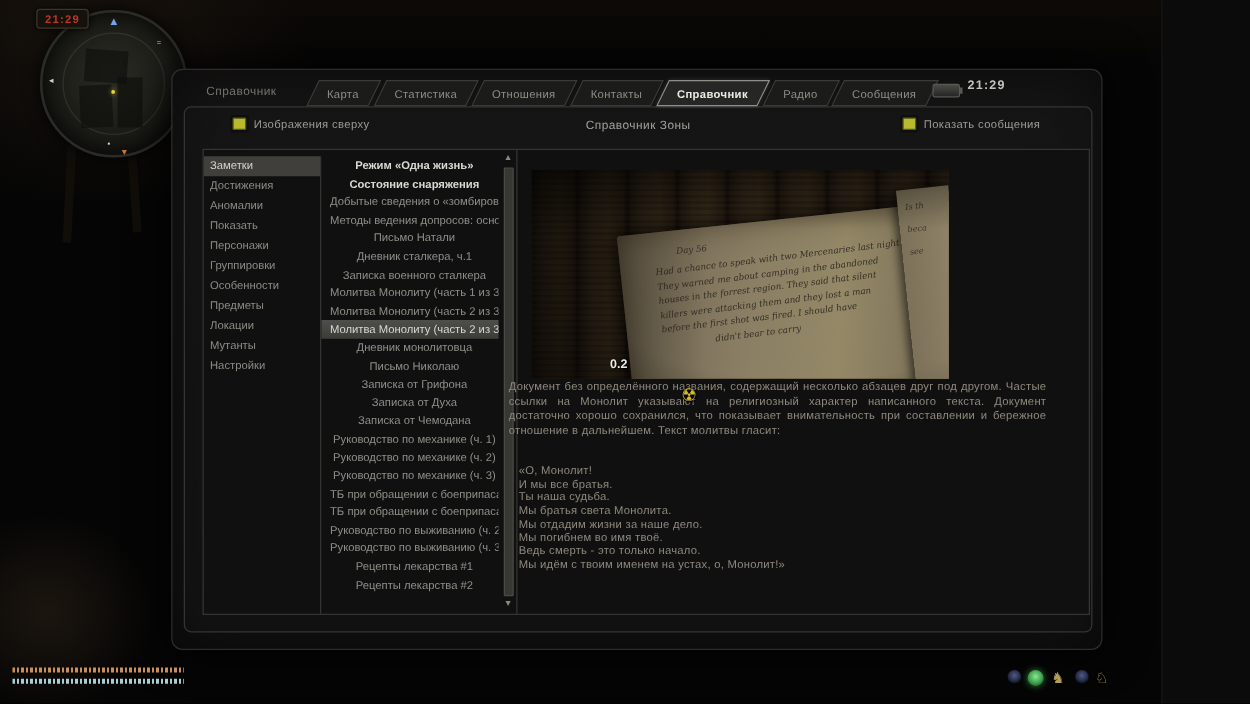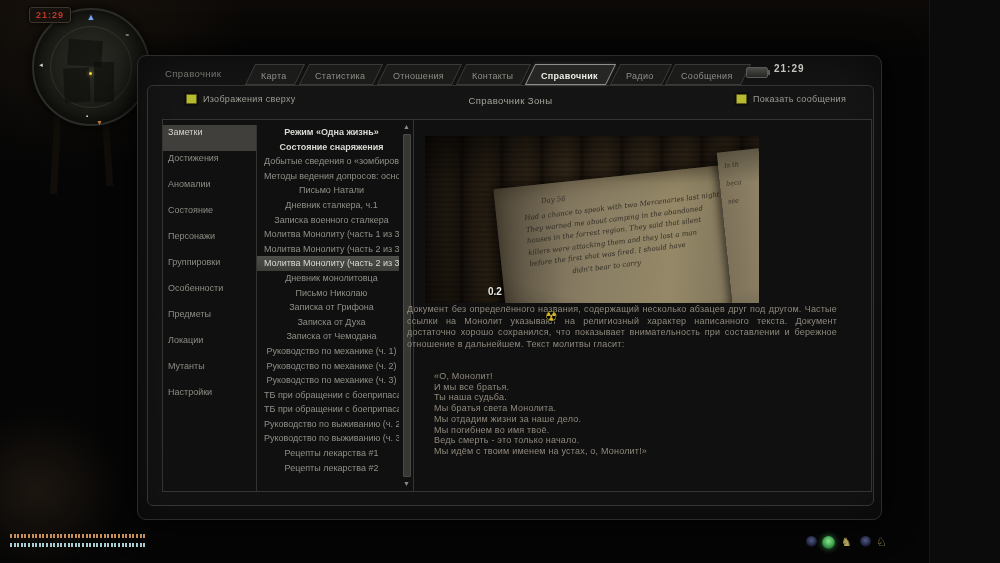--- a/index.html
+++ b/index.html
@@ -60,28 +60,28 @@
   .clock{position:absolute;left:636px;top:7px;font-size:10px;font-weight:bold;color:#c4c4be;letter-spacing:1px;}
 
   .panel{position:absolute;left:9px;top:29px;width:725px;height:419px;border:1px solid #343432;
     border-radius:6px;background:rgba(24,24,23,.35);}
 
   .chk{position:absolute;display:flex;align-items:center;gap:6px;cursor:default;}
   .chk .box{width:9px;height:8px;border-radius:1px;background:var(--accent-yellow,#b6ba2c);
     border:1px solid #5c5c1e;box-shadow:0 0 0 2px #0e0e0d;}
   .chk .lbl{font-size:9px;color:#9c9c94;letter-spacing:.3px;text-align:center;}
   .chk-left{left:48px;top:38px;}
-  .chk-right{left:570px;top:38px;padding-left:28px;}
+  .chk-right{left:556px;top:38px;padding-left:28px;}
   .panel-title{position:absolute;left:10px;top:39px;width:725px;text-align:center;
     font-size:9.5px;color:#a2a29a;letter-spacing:.4px;}
 
   .content{position:absolute;left:24px;top:63px;width:708px;height:371px;border:1px solid #343432;
     background:#101010;}
   .sidebar{position:absolute;left:0;top:5px;width:93px;bottom:0;border-right:1px solid #343432;}
-  .side-item{height:26px;line-height:14px;padding-left:5px;font-size:9px;color:#8c8c84;
+  .side-item{height:16px;line-height:14px;padding-left:5px;font-size:9px;color:#8c8c84;
     white-space:nowrap;overflow:hidden;cursor:default;}
   .side-item.sel{background:#403f3b;color:#d4d4cc;}
   .articles{position:absolute;left:94px;top:5px;width:142px;height:349px;overflow:hidden;text-align:center;}
   .article-item{height:14.6px;line-height:14.6px;padding-left:7px;font-size:9px;color:#8f8f88;
     white-space:nowrap;overflow:hidden;cursor:default;}
   .article-item.bright{color:#d9d9d3;font-weight:bold;}
   .article-item.sel{background:linear-gradient(180deg,#4e4e4a,#3c3c38);color:#d9d9d3;}
   .scrollbar{position:absolute;left:238px;top:3px;width:11px;bottom:3px;}
   .scrollbar .arr{position:absolute;left:1px;width:9px;text-align:center;font-size:7px;color:#8a8a82;line-height:8px;}
   .scrollbar .up{top:0;}
@@ -107,21 +107,21 @@
   .frag-line{margin:10px 0 0 6px;font-family:"DejaVu Serif",serif;font-style:italic;font-size:6.5px;
     color:#3a352c;white-space:nowrap;}
   .photo .vignette{position:absolute;inset:0;background:
     linear-gradient(90deg,rgba(0,0,0,.55),rgba(0,0,0,0) 42%),
     linear-gradient(180deg,rgba(0,0,0,.45),rgba(0,0,0,0) 28%),
     radial-gradient(130% 130% at 66% 42%,rgba(0,0,0,0) 45%,rgba(0,0,0,.55) 92%);}
   .zoom-label{position:absolute;left:325px;top:166px;font-size:10px;font-weight:bold;color:#eaeae4;
     text-shadow:1px 1px 1px #000;z-index:3;}
   .desc{position:absolute;left:244px;top:184px;width:430px;font-size:9px;line-height:11.7px;
     color:#8f897d;text-align:justify;letter-spacing:.2px;}
-  .prayer{position:absolute;left:252px;top:251px;font-size:9px;line-height:10.7px;color:#8f897d;letter-spacing:.2px;margin-left:19px;}
+  .prayer{position:absolute;left:252px;top:251px;font-size:9px;line-height:10.7px;color:#8f897d;letter-spacing:.2px;}
 
   
   .cursor{position:absolute;left:545px;top:308px;font-size:14px;color:#d4bc2a;z-index:9;
     text-shadow:0 0 3px #000,1px 1px 1px #000;}
 
   
   .bar{position:absolute;left:10px;height:4px;width:137px;}
   .bar1{top:534px;background:repeating-linear-gradient(90deg,var(--bar1,#c89058) 0 2px,rgba(0,0,0,0) 2px 3.6px);}
   .bar2{top:543px;background:repeating-linear-gradient(90deg,var(--bar2,#a8ced4) 0 2px,rgba(0,0,0,0) 2px 3.6px);}
   .sicon{position:absolute;top:536px;display:block;}
@@ -182,21 +182,21 @@
     <div class="chk chk-right">
       <span class="box"></span>
       <span class="lbl">Показать сообщения</span>
     </div>
 
     <div class="content">
       <div class="sidebar" id="sidebar">
           <div class="side-item sel">Заметки</div>
           <div class="side-item">Достижения</div>
           <div class="side-item">Аномалии</div>
-          <div class="side-item">Состояние</div>
+          <div class="side-item">Показать</div>
           <div class="side-item">Персонажи</div>
           <div class="side-item">Группировки</div>
           <div class="side-item">Особенности</div>
           <div class="side-item">Предметы</div>
           <div class="side-item">Локации</div>
           <div class="side-item">Мутанты</div>
           <div class="side-item">Настройки</div>
         </div>
       <div class="articles" id="articles">
           <div class="article-item bright">Режим «Одна жизнь»</div>

